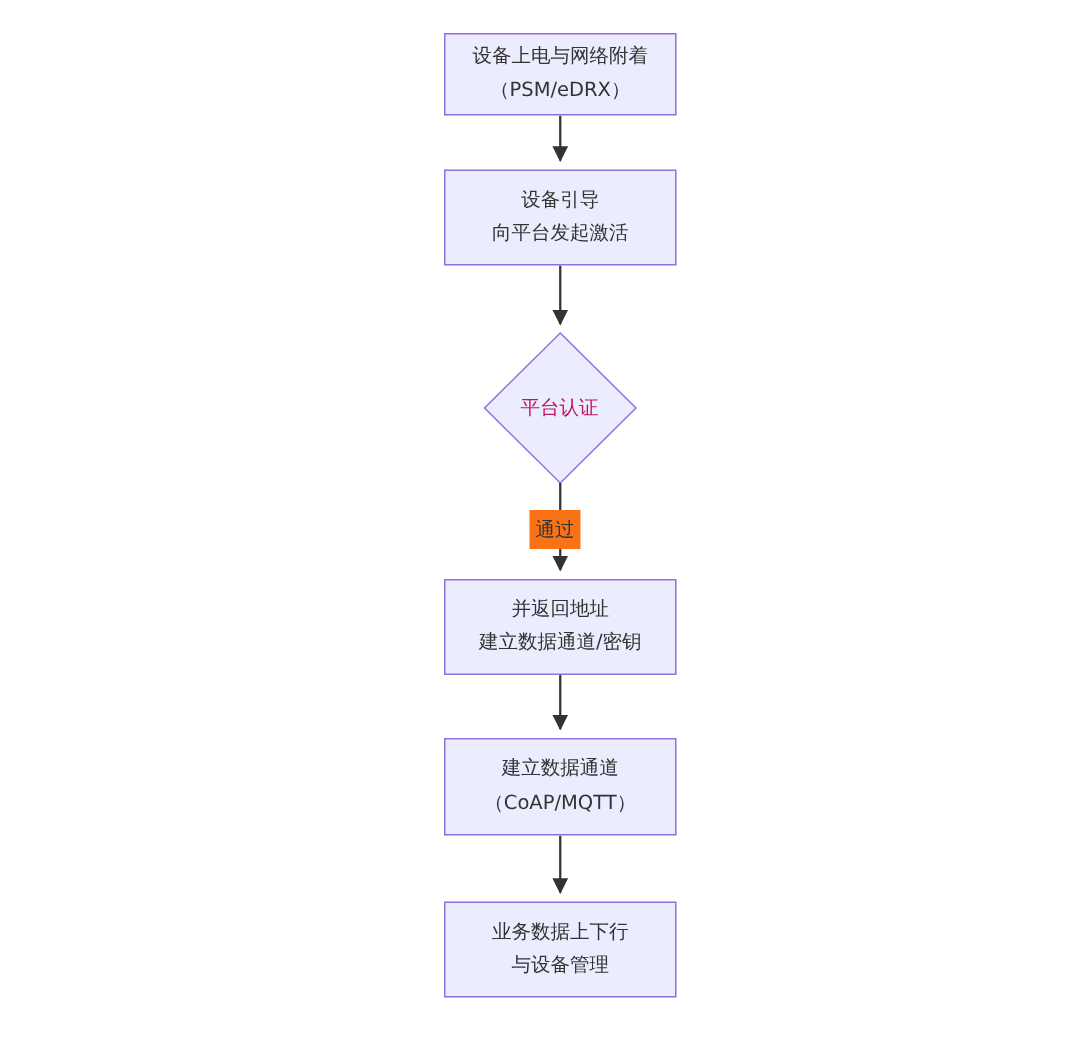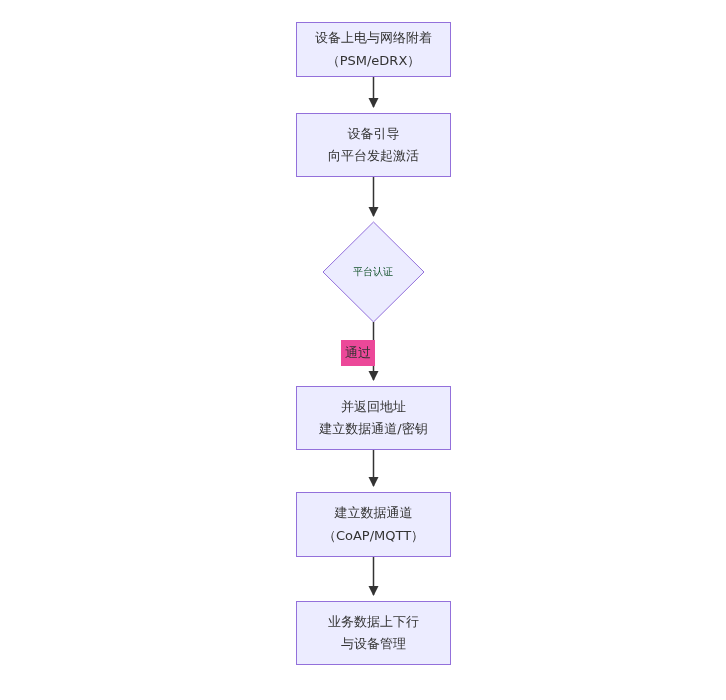--- a/index.html
+++ b/index.html
@@ -46,30 +46,30 @@
     text-align: center;
     font-size: 13px;
     color: #333333;
     line-height: 1.7;
   }
   .diamond-label {
     position: absolute;
     left: 373px;
     top: 272px;
     transform: translate(-50%, -50%);
-    font-size: 10px;
-    color: #14532d;
+    font-size: 13px;
+    color: #be185d;
     white-space: nowrap;
   }
   .edge-label {
     position: absolute;
-    left: 358px;
+    left: 370px;
     top: 353px;
     transform: translate(-50%, -50%);
-    background: #ec4899;
+    background: #f97316;
     padding: 4px 4px;
     font-size: 13px;
     color: #333333;
     white-space: nowrap;
   }
 </style>
 </head>
 <body>
 
 <div class="canvas">

